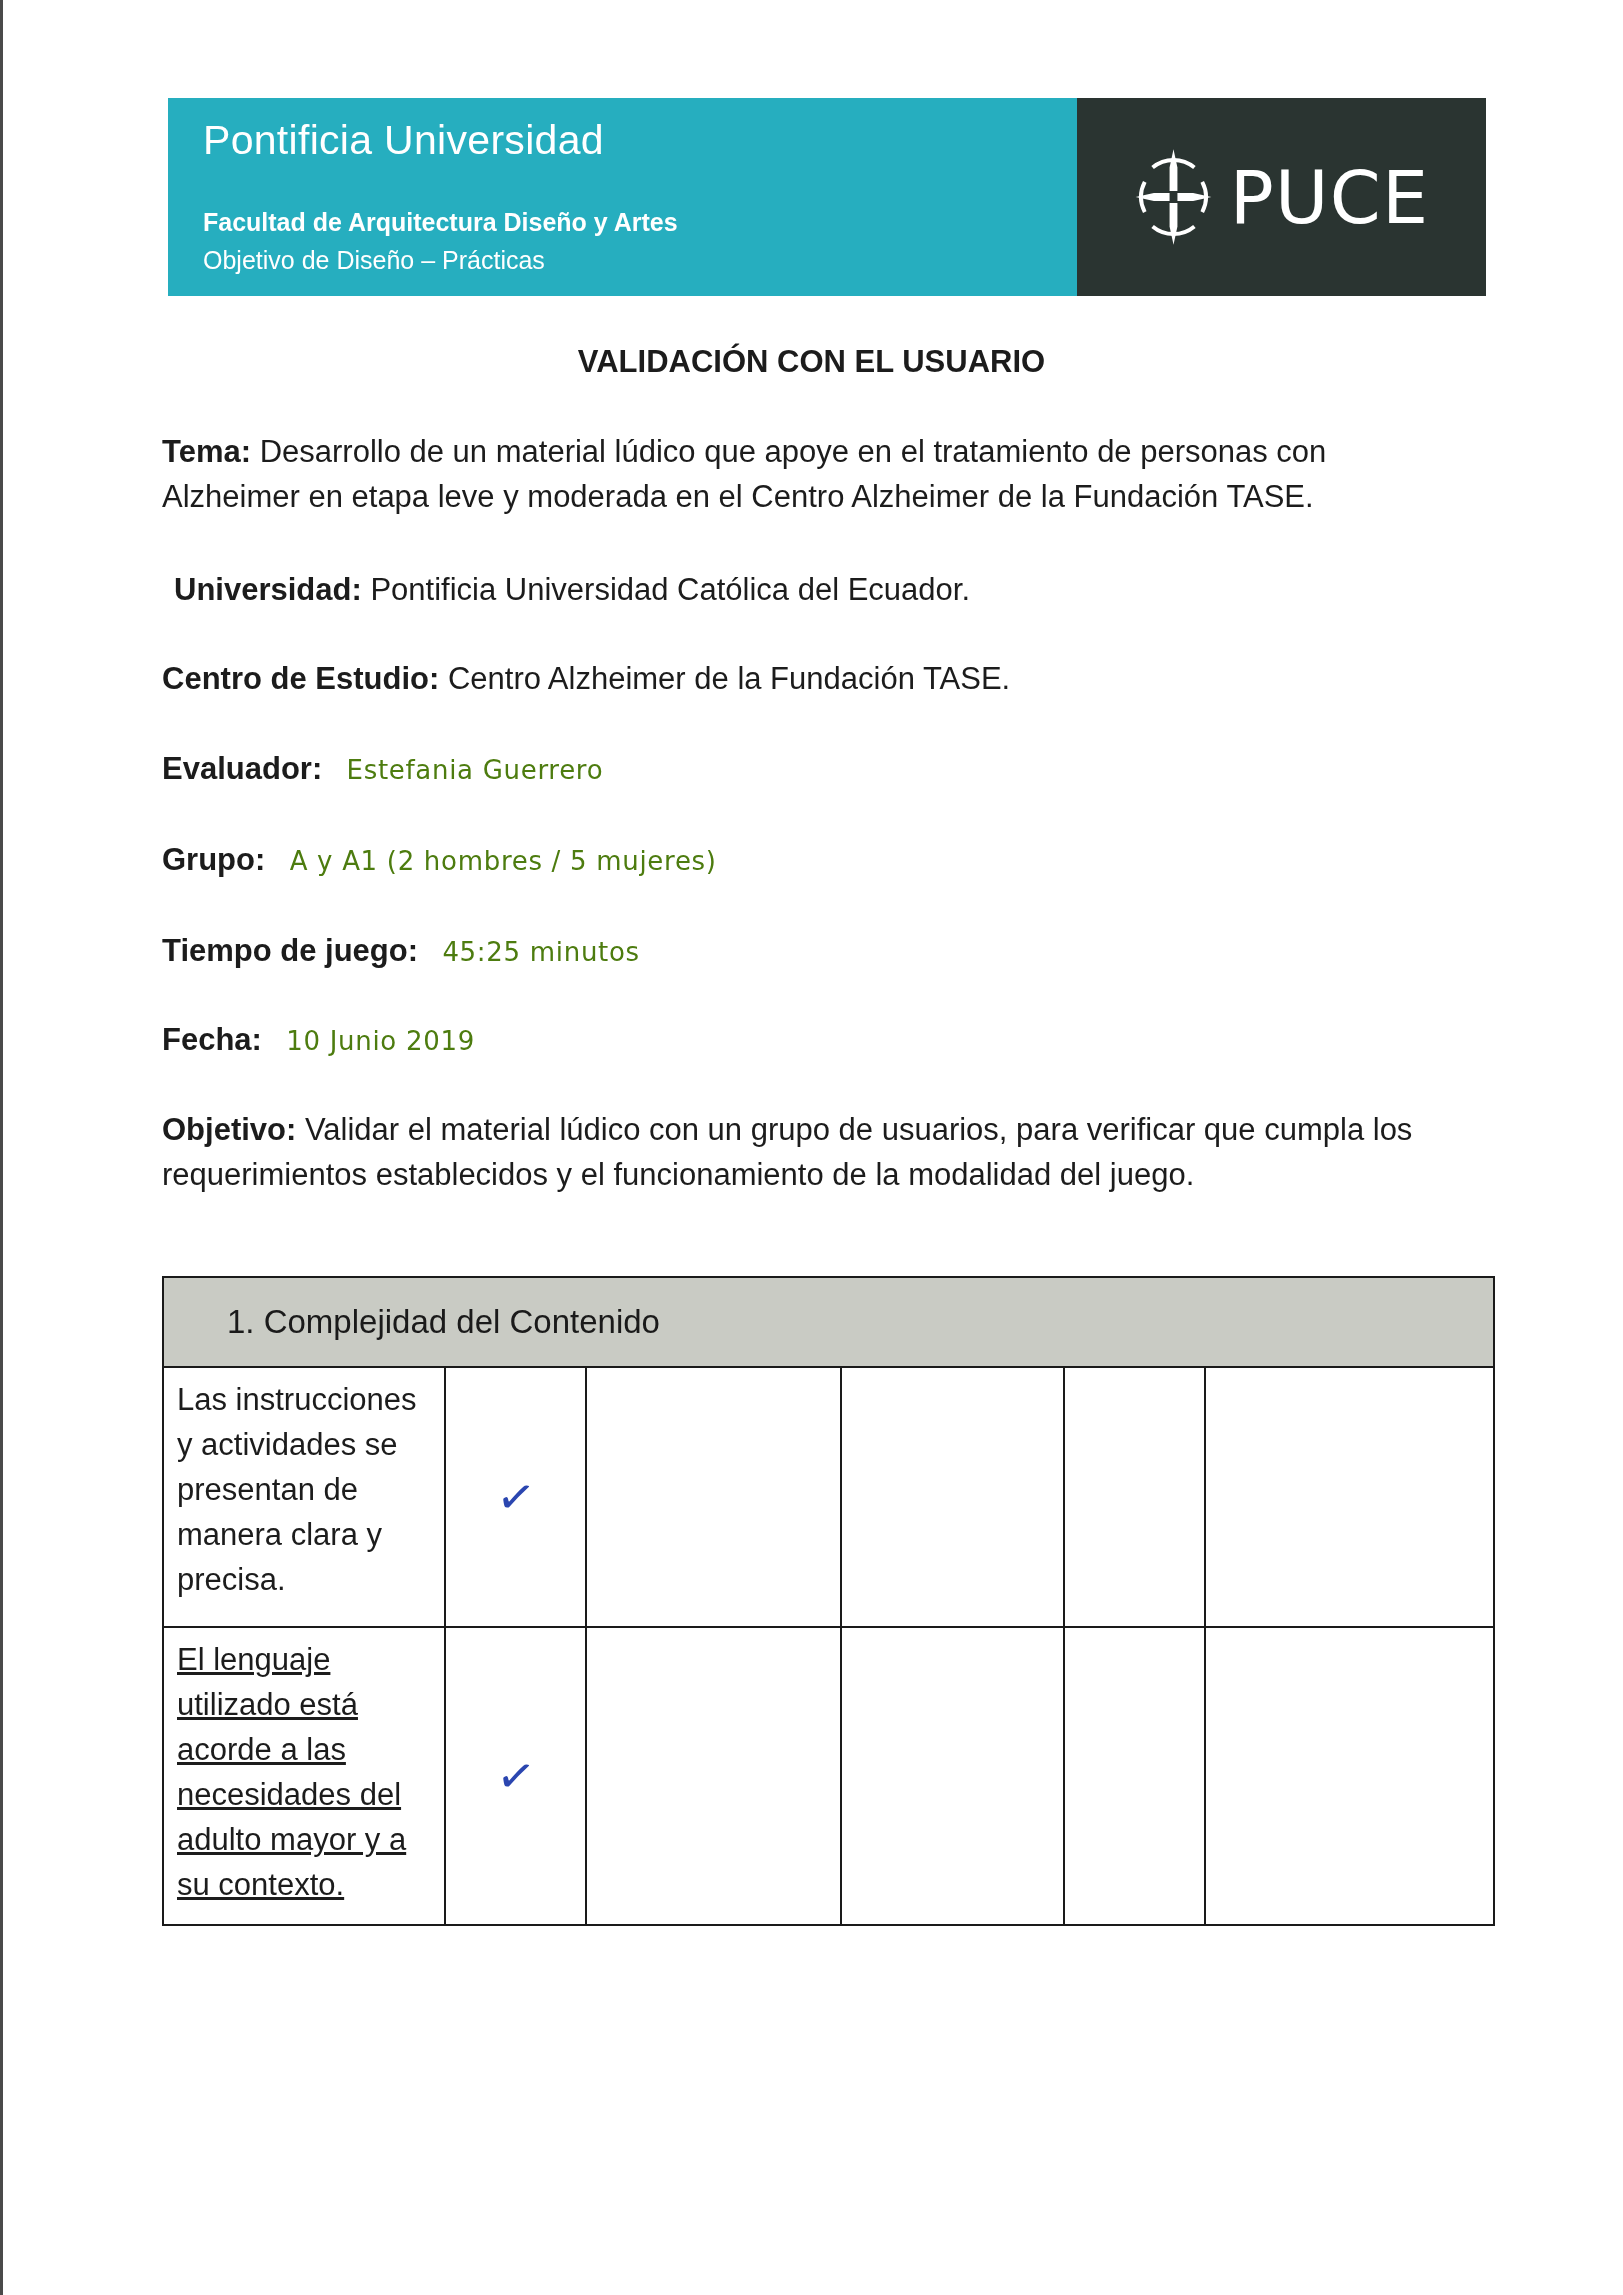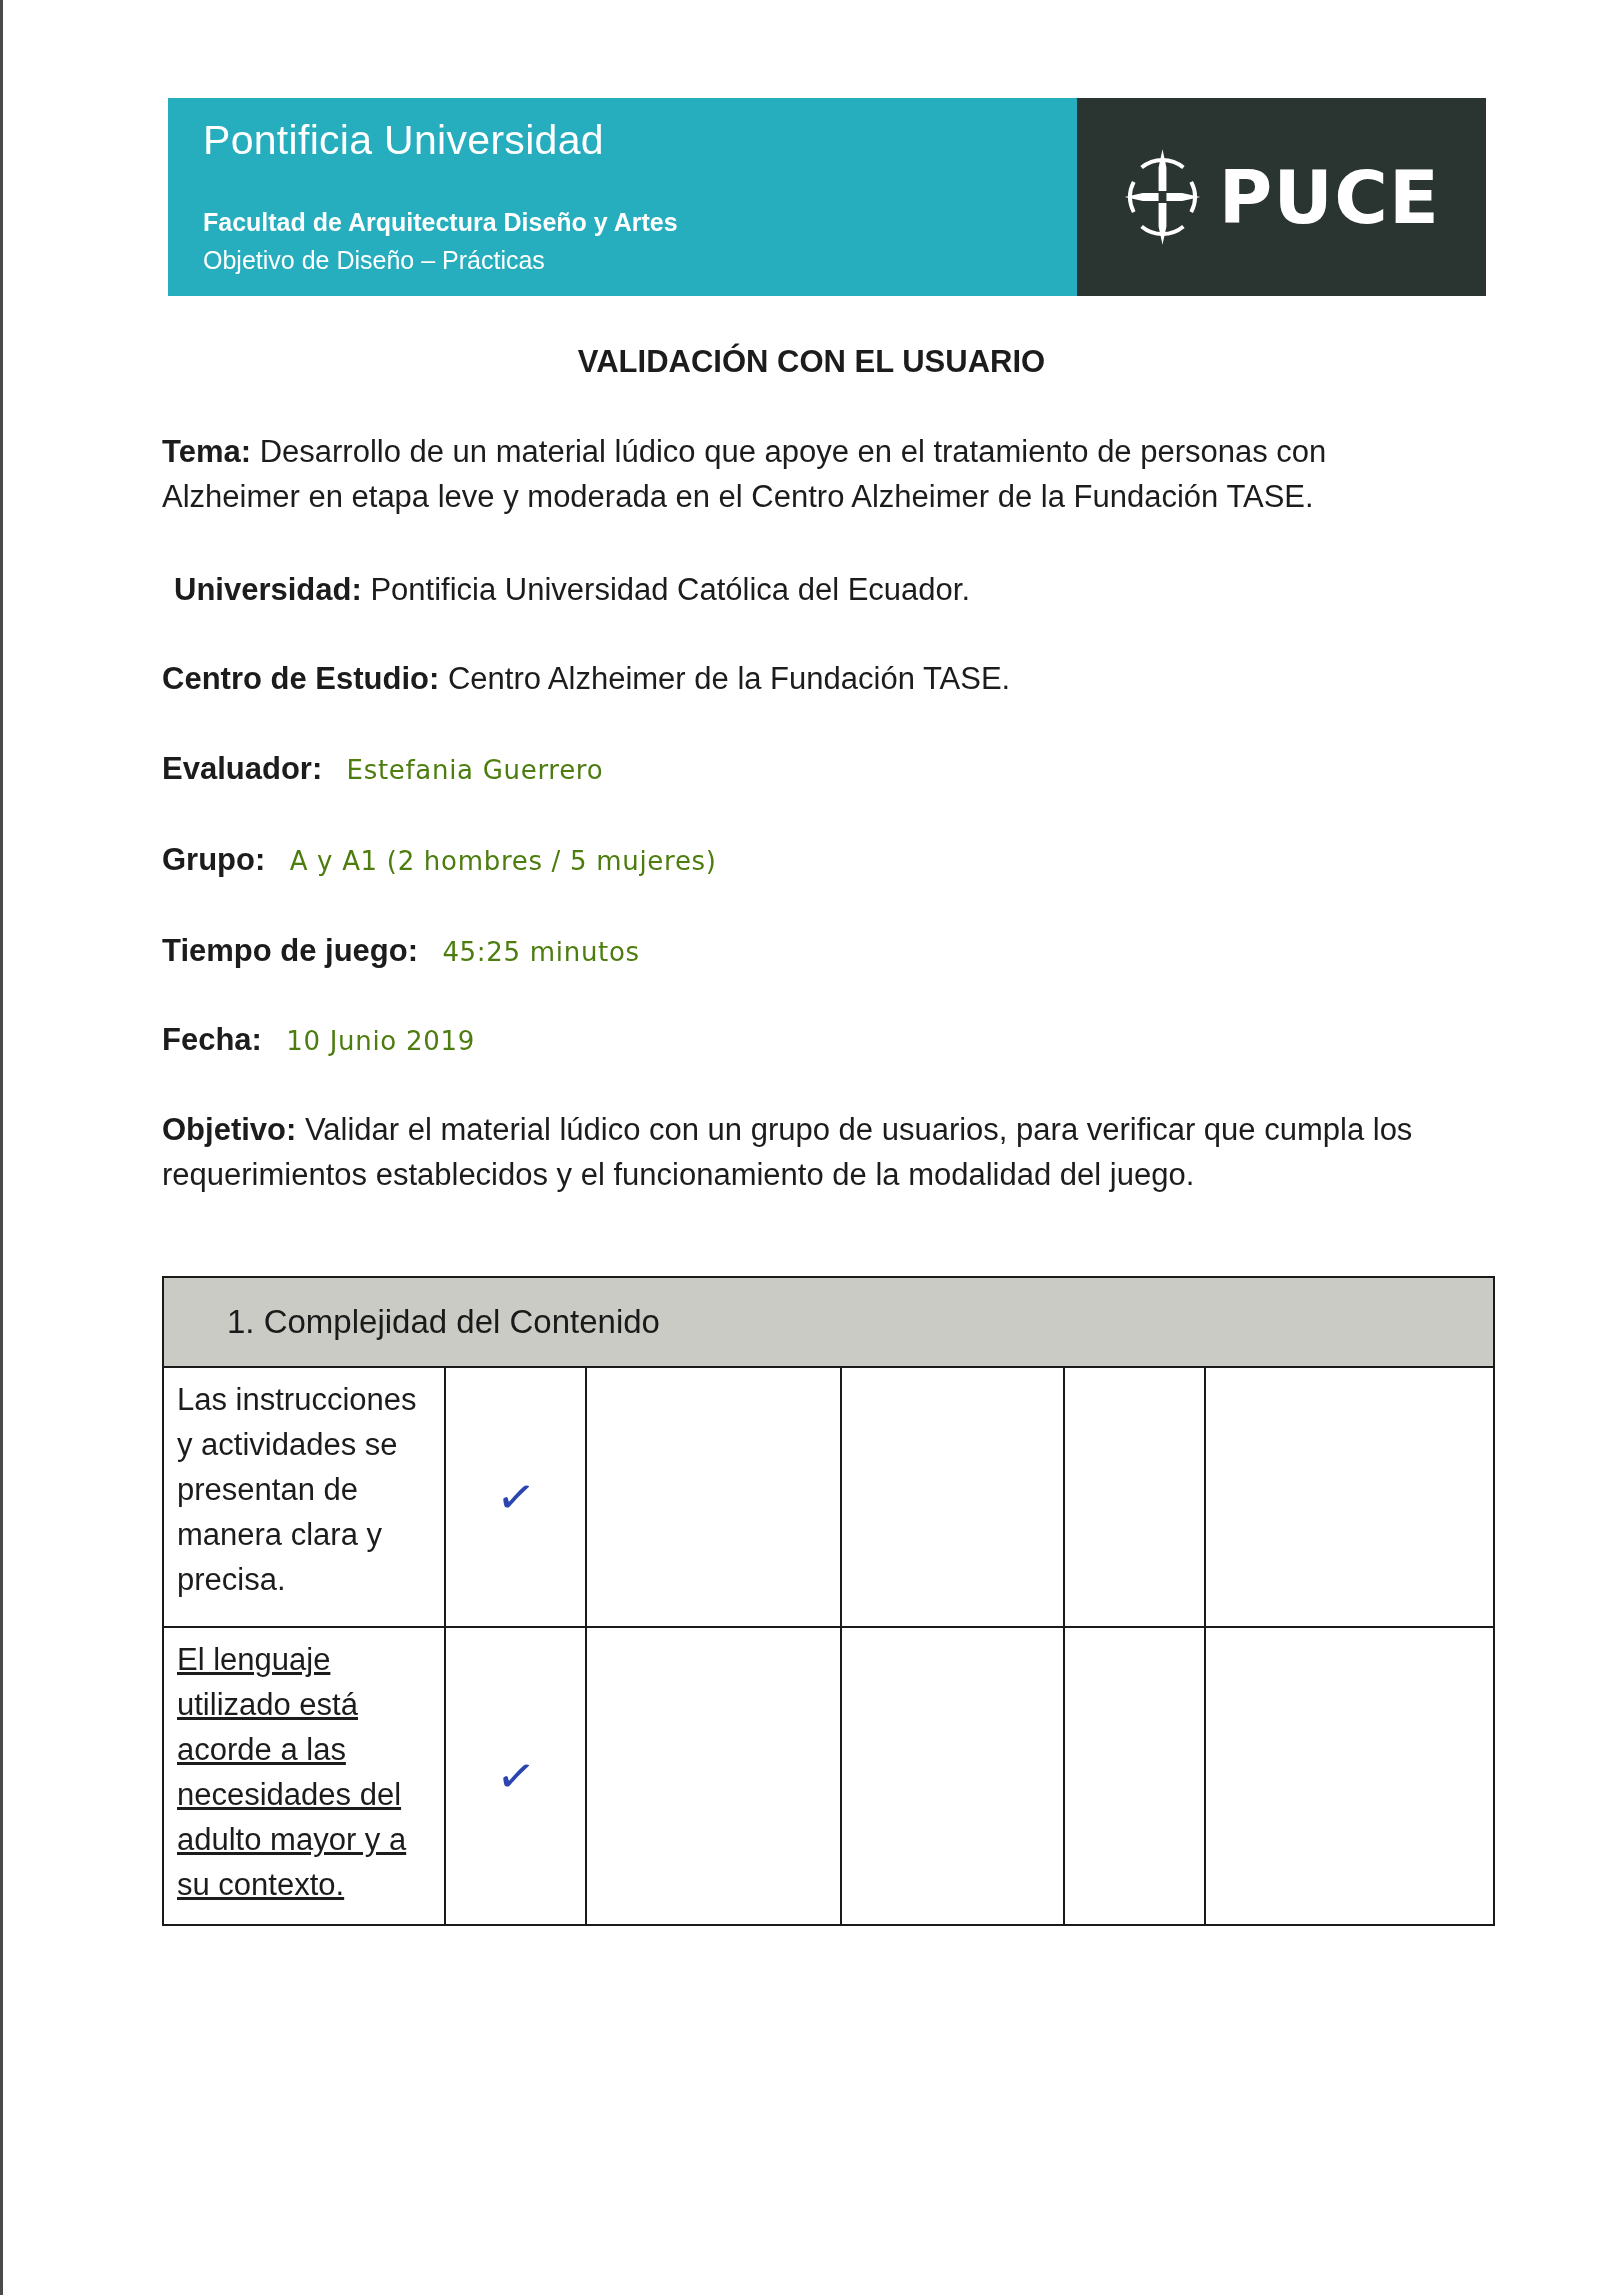--- a/index.html
+++ b/index.html
@@ -15,21 +15,21 @@
   .banner-left {
     width:909px; height:100%; background:#26aebf; position:relative; color:#ffffff;
   }
   .banner-right {
     flex:1; height:100%; background:#2a3431; position:relative;
     display:flex; align-items:center; justify-content:center; gap:17px;
   }
   .uni-name { position:absolute; left:35px; top:19.6px; font-size:41px; line-height:45px; font-weight:normal; letter-spacing:0.3px; }
   .faculty { position:absolute; left:35px; top:110px; font-size:25px; font-weight:bold; }
   .career { position:absolute; left:35px; top:148px; font-size:25px; }
-  .logo-text { color:#ffffff; font-size:73px; font-weight:bold; letter-spacing:1.3px; font-family:"DejaVu Sans", sans-serif; }
+  .logo-text { color:#ffffff; font-size:73px; font-weight:normal; letter-spacing:1.3px; font-family:"DejaVu Sans", sans-serif; }
 
   
   .doc-title { position:absolute; left:0; width:1623px; top:344px; text-align:center; font-size:31px; font-weight:bold; }
 
   
   .field { position:absolute; left:162px; font-size:31px; line-height:45px; width:1303px; }
   .field .lbl { font-weight:bold; }
   .hand { color:#4d7c0f; font-family:"DejaVu Sans", sans-serif; font-size:26px; margin-left:15.7px; letter-spacing:0.7px; }
 
   

